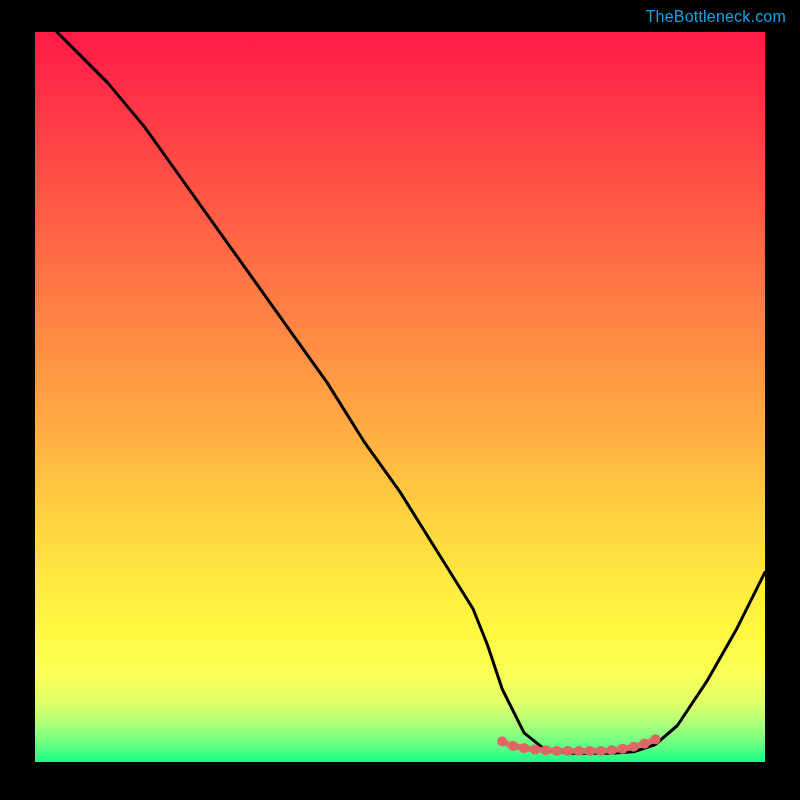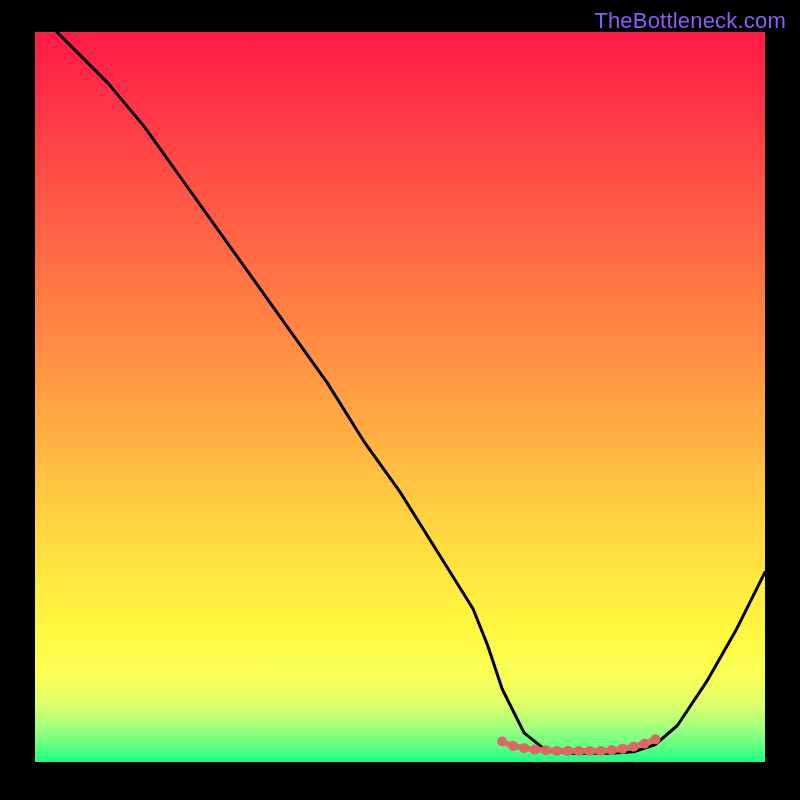--- a/index.html
+++ b/index.html
@@ -39,22 +39,22 @@
       #dfff6a 92%,
       #a8ff7a 95%,
       #5cff84 98%,
       #19ff88 100%);
   }
   .watermark {
     position: absolute;
     top: 8px;
     right: 14px;
     font-family: Arial, Helvetica, sans-serif;
-    font-size: 22px;
-    color: #8b5cf6;
+    font-size: 16px;
+    color: #0ea5e9;
     letter-spacing: 0.2px;
     user-select: none;
   }
   svg.curve {
     position: absolute;
     left: 0;
     top: 0;
     width: 730px;
     height: 730px;
     overflow: visible;

